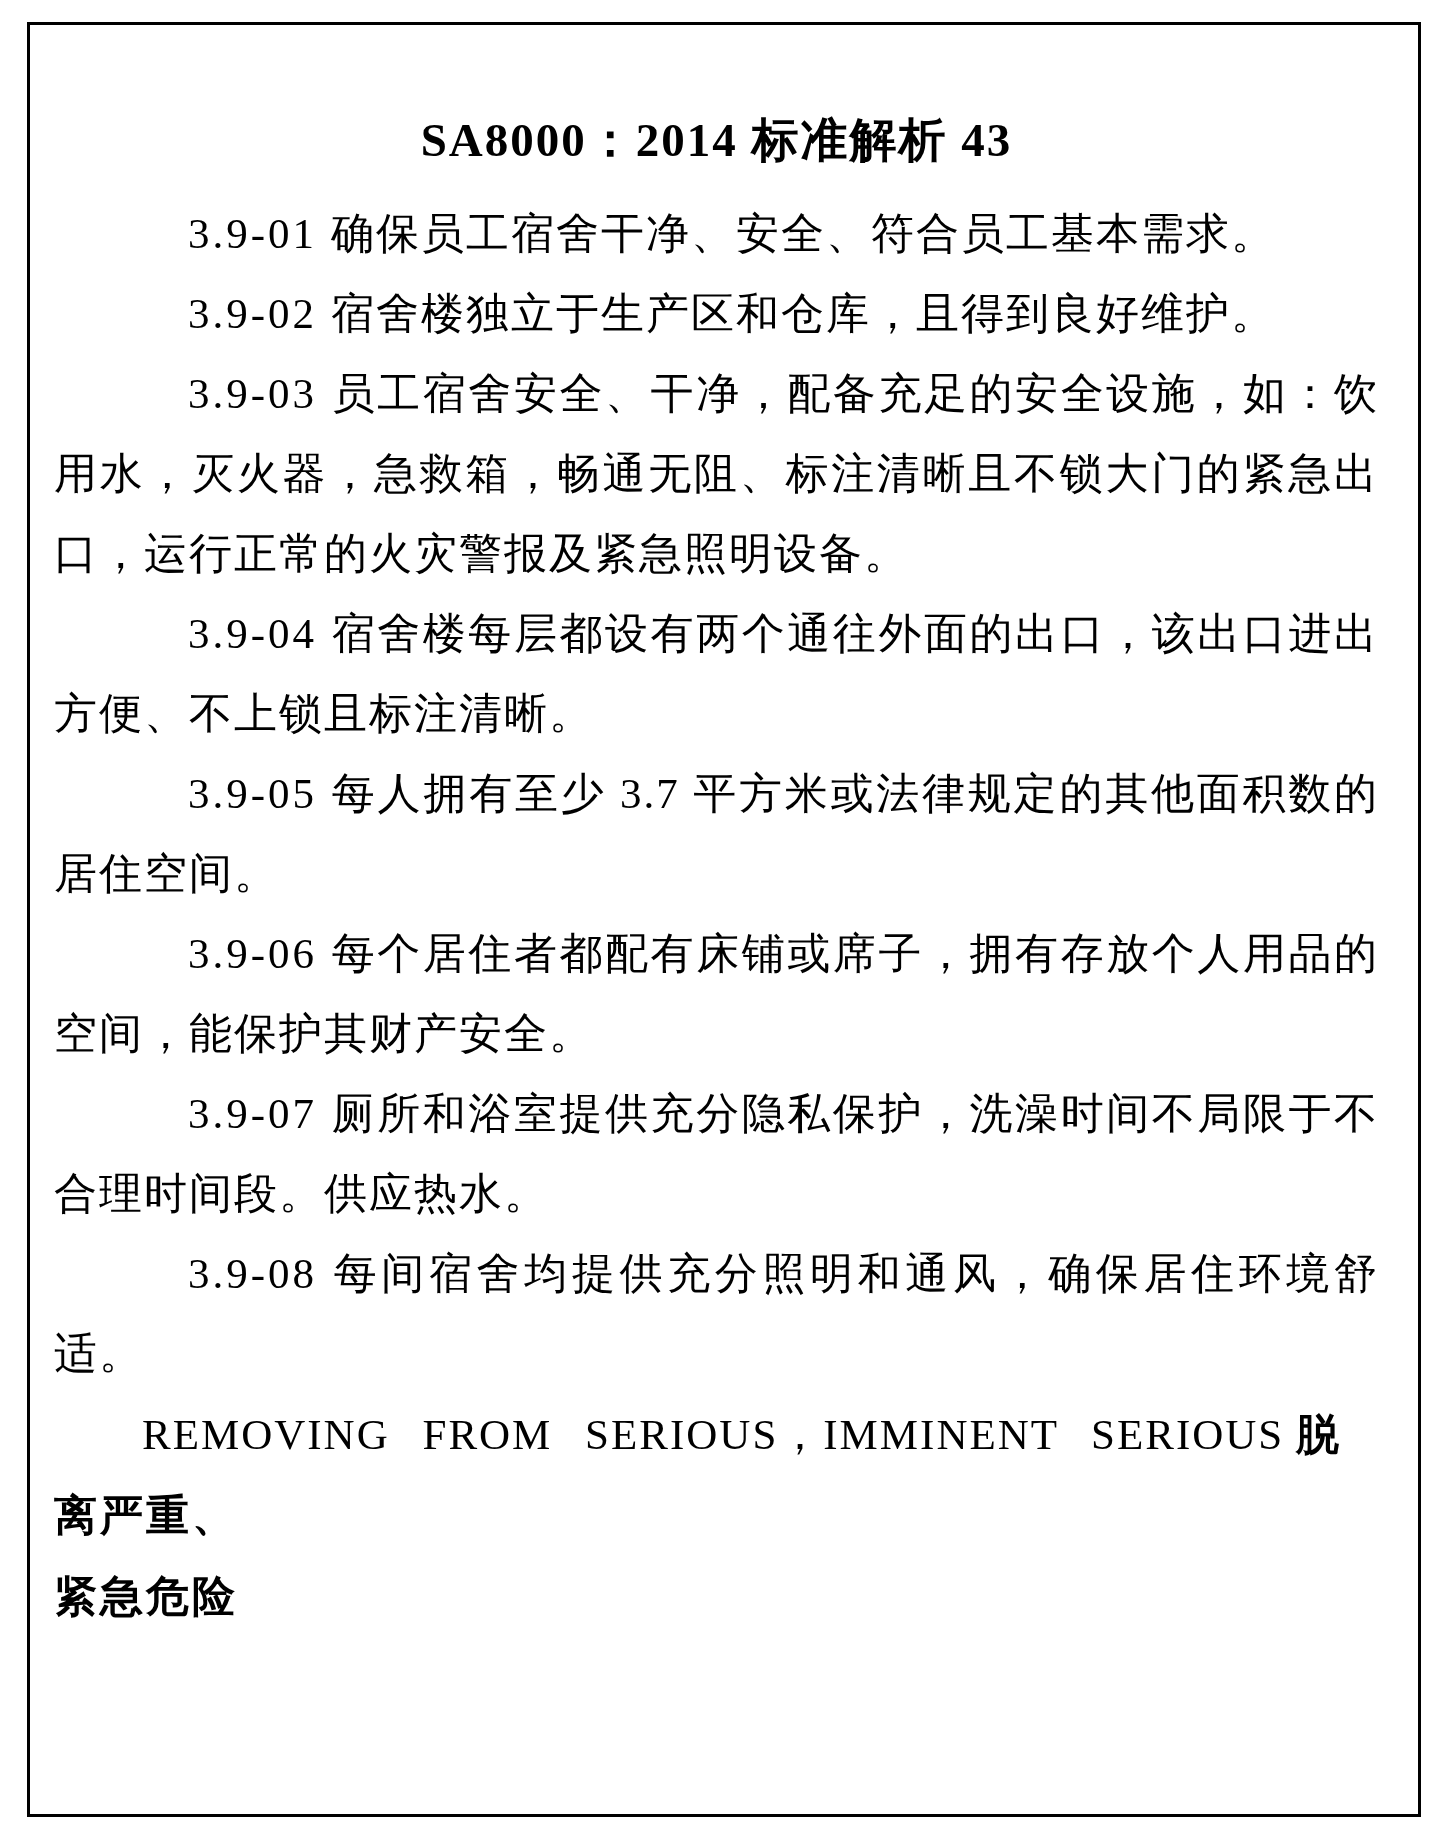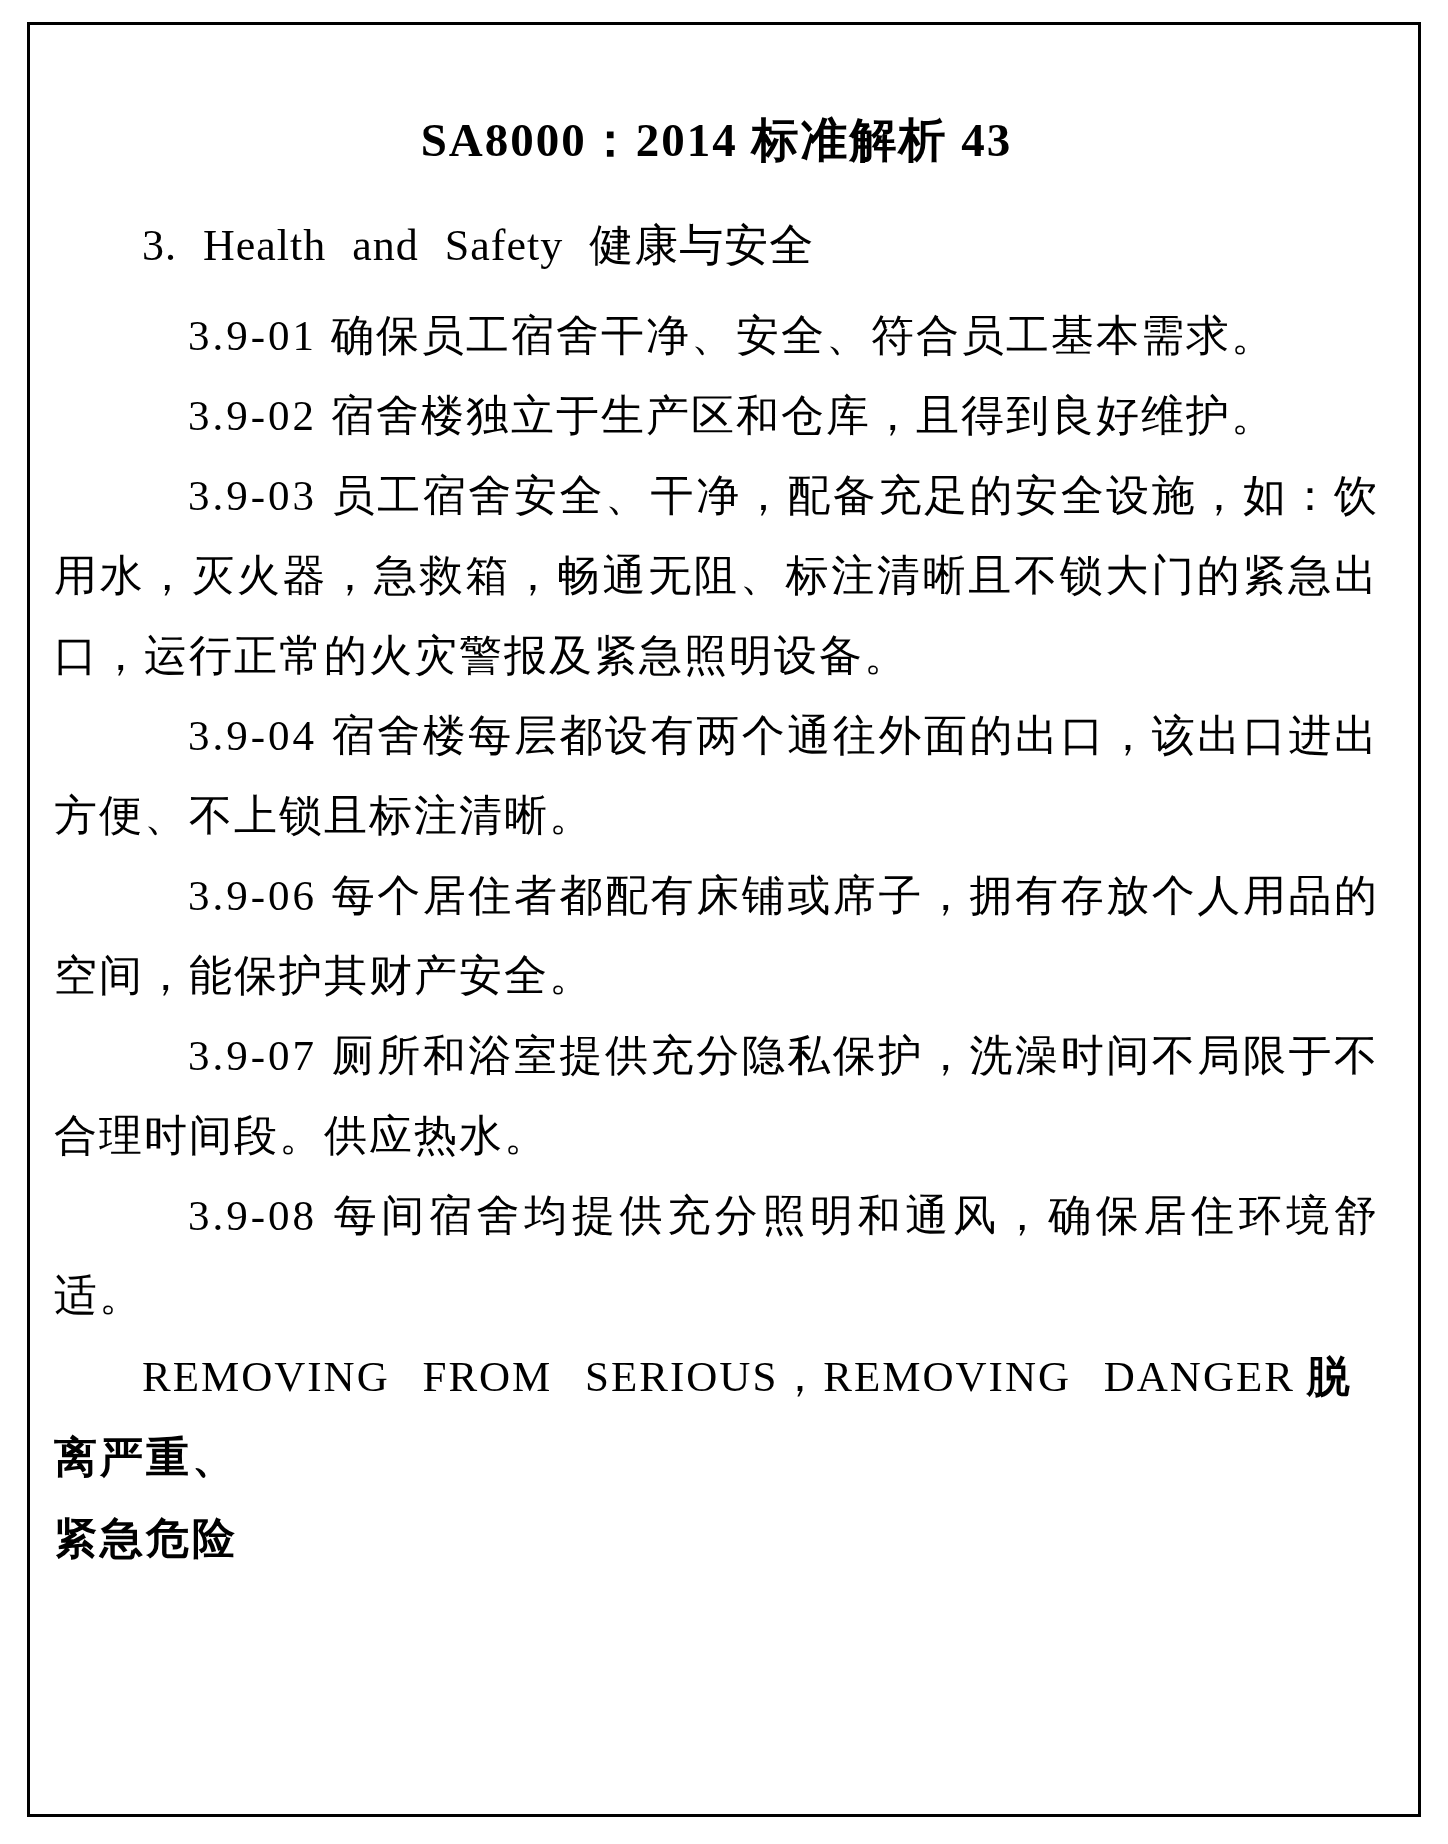--- a/index.html
+++ b/index.html
@@ -86,37 +86,37 @@
 </style>
 </head>
 <body>
 
 <div class="page-frame"></div>
 
 <div class="content">
 
   <h1 class="doc-title">SA8000：2014 标准解析 43</h1>
 
-  <h2 class="section-heading">3. Health and Safety 健康与安全</h2>
 
   <div class="clauses">
 
     <p class="clause"><span class="clause-code">3.9-01</span><span>确保员工宿舍干净、安全、符合员工基本需求。</span></p>
 
     <p class="clause"><span class="clause-code">3.9-02</span><span>宿舍楼独立于生产区和仓库，且得到良好维护。</span></p>
 
     <p class="clause"><span class="clause-code">3.9-03</span><span>员工宿舍安全、干净，配备充足的安全设施，如：饮用水，灭火器，急救箱，畅通无阻、标注清晰且不锁大门的紧急出口，运行正常的火灾警报及紧急照明设备。</span></p>
 
     <p class="clause"><span class="clause-code">3.9-04</span><span>宿舍楼每层都设有两个通往外面的出口，该出口进出方便、不上锁且标注清晰。</span></p>
 
+    <p class="clause"><span class="clause-code">3.9-05</span><span>每人拥有至少 3.7 平方米或法律规定的其他面积数的居住空间。</span></p>
 
     <p class="clause"><span class="clause-code">3.9-06</span><span>每个居住者都配有床铺或席子，拥有存放个人用品的空间，能保护其财产安全。</span></p>
 
     <p class="clause"><span class="clause-code">3.9-07</span><span>厕所和浴室提供充分隐私保护，洗澡时间不局限于不合理时间段。供应热水。</span></p>
 
     <p class="clause"><span class="clause-code">3.9-08</span><span>每间宿舍均提供充分照明和通风，确保居住环境舒适。</span></p>
 
 
   </div>
 
-  <p class="footer-line"><span class="footer-english">REMOVING FROM SERIOUS，REMOVING DANGER</span><span> </span><span class="footer-cn-bold">脱离严重、</span><span class="footer-cn-bold footer-cn-line2">紧急危险</span></p>
+  <p class="footer-line"><span class="footer-english">REMOVING FROM SERIOUS，IMMINENT SERIOUS</span><span> </span><span class="footer-cn-bold">脱离严重、</span><span class="footer-cn-bold footer-cn-line2">紧急危险</span></p>
 
 </div>
 
 </body></html>

